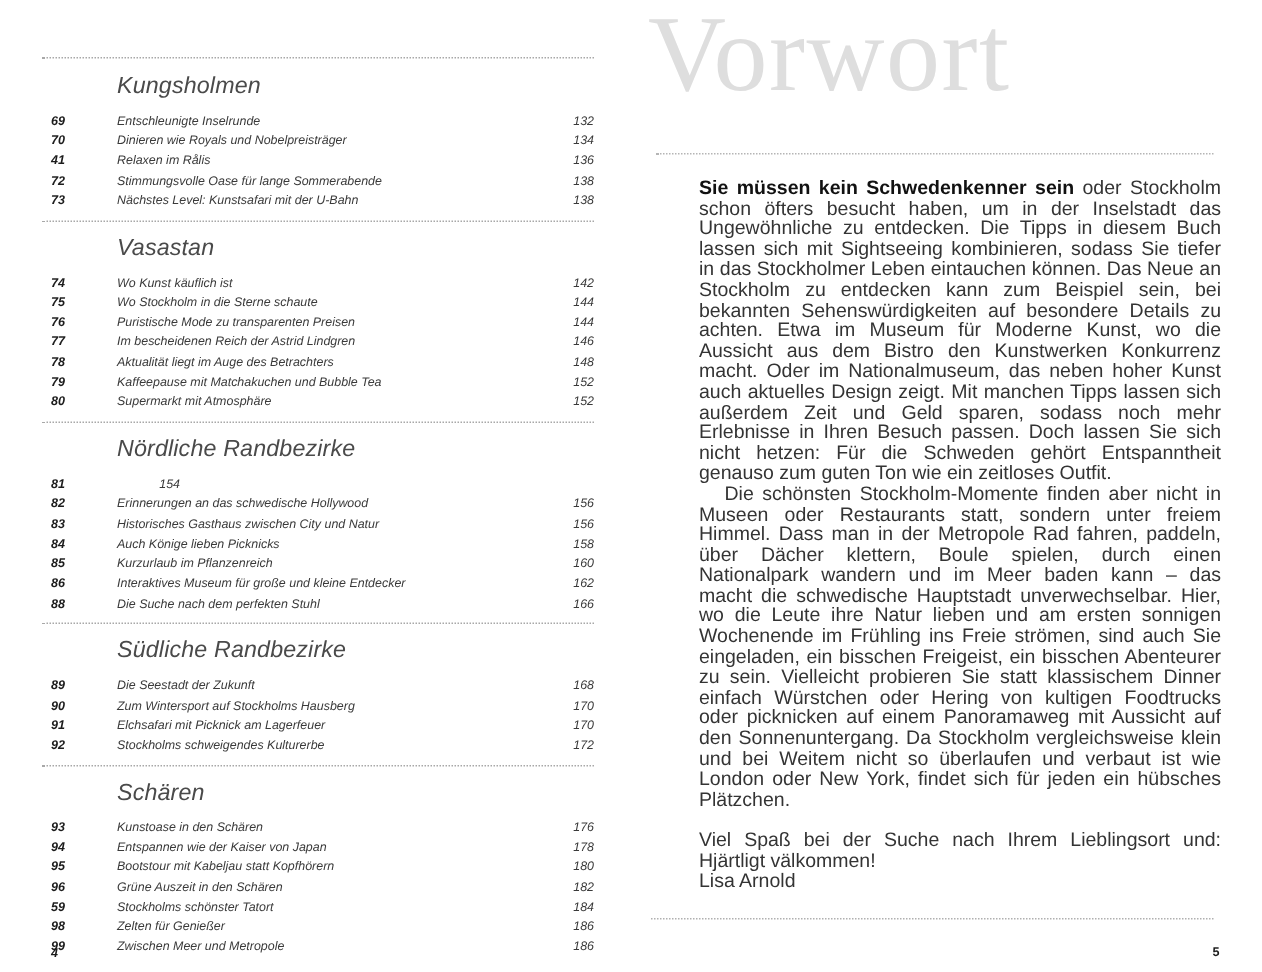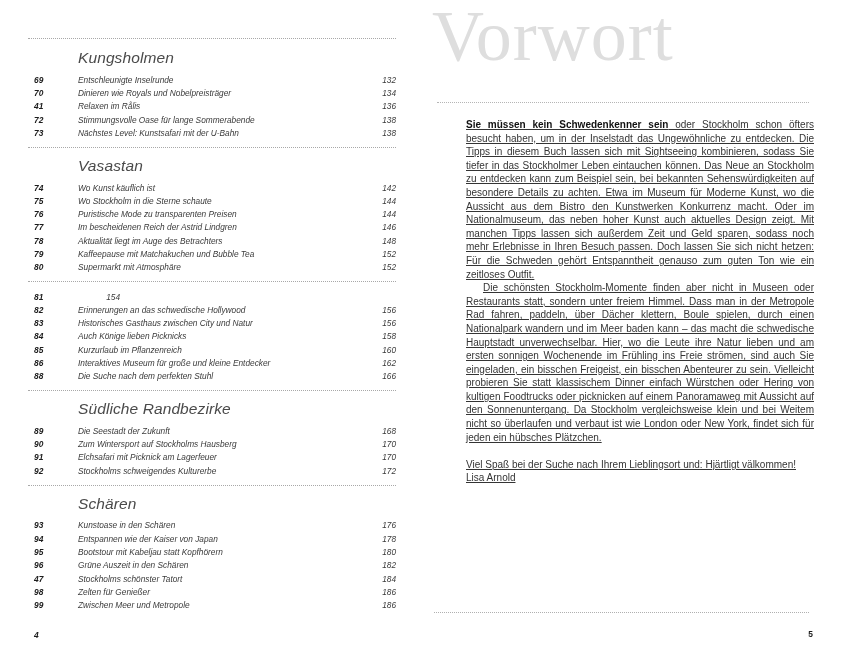--- a/index.html
+++ b/index.html
@@ -88,25 +88,24 @@
   .rule-right-bottom {
     position: absolute;
     left: 14px; top: 612px;
     width: 375px;
     border-top: 1px dotted #b0b0b0;
   }
   .body-col {
     position: absolute;
     left: 46px; top: 118px;
     width: 348px;
-    font-size: 10px;
+    font-size: 13px;
     line-height: 13.6px;
     color: #343434;
     text-align: justify;
-    text-decoration: underline;
   }
   .body-col p { margin: 0; }
   .body-col p.indent { text-indent: 17px; }
   .body-col p.spaced { margin-top: 13.6px; }
   .lead { font-weight: bold; color: #111111; }
   .folio-right { right: 28px; top: 629px; }
 </style>
 </head>
 <body>
 
@@ -184,20 +183,21 @@
               <div class="row">
                 <span class="num">80</span>
                 <span class="ttl">Supermarkt mit Atmosphäre</span>
                 <span class="pg">152</span>
               </div>
             </div>
           </div>
           <div class="rule-dotted"></div>
           <div class="sect-gap"></div>
           <div class="sect">
+            <div class="sect-title">Nördliche Randbezirke</div>
             <div class="rows">
               <div class="row">
                 <span class="num">81</span>
                 <span class="pg">154</span>
               </div>
               <div class="row">
                 <span class="num">82</span>
                 <span class="ttl">Erinnerungen an das schwedische Hollywood</span>
                 <span class="pg">156</span>
               </div>
@@ -274,21 +274,21 @@
                 <span class="num">95</span>
                 <span class="ttl">Bootstour mit Kabeljau statt Kopfhörern</span>
                 <span class="pg">180</span>
               </div>
               <div class="row">
                 <span class="num">96</span>
                 <span class="ttl">Grüne Auszeit in den Schären</span>
                 <span class="pg">182</span>
               </div>
               <div class="row">
-                <span class="num">47</span>
+                <span class="num">59</span>
                 <span class="ttl">Stockholms schönster Tatort</span>
                 <span class="pg">184</span>
               </div>
               <div class="row">
                 <span class="num">98</span>
                 <span class="ttl">Zelten für Genießer</span>
                 <span class="pg">186</span>
               </div>
               <div class="row">
                 <span class="num">99</span>

